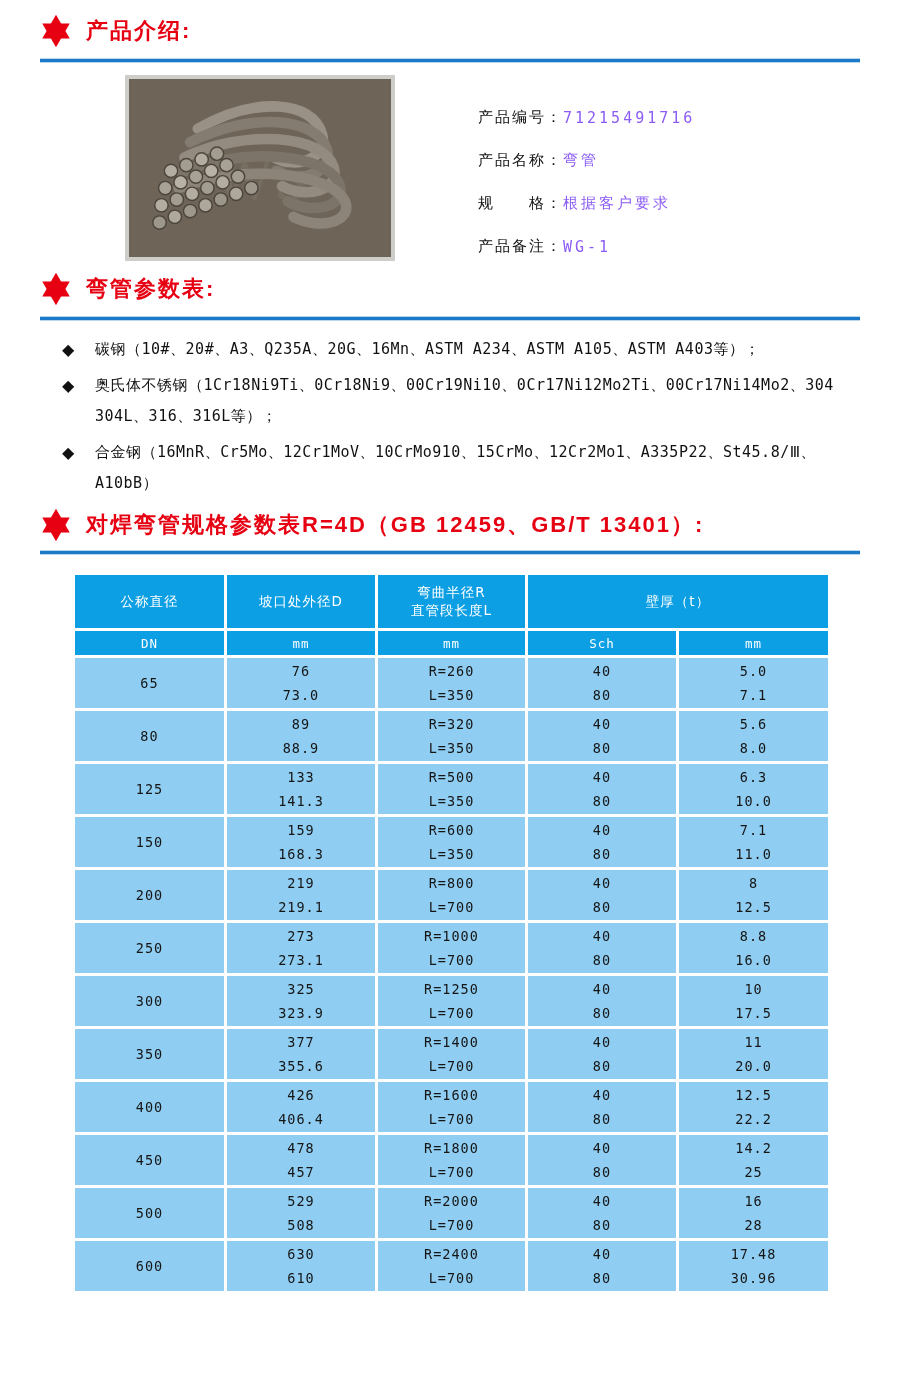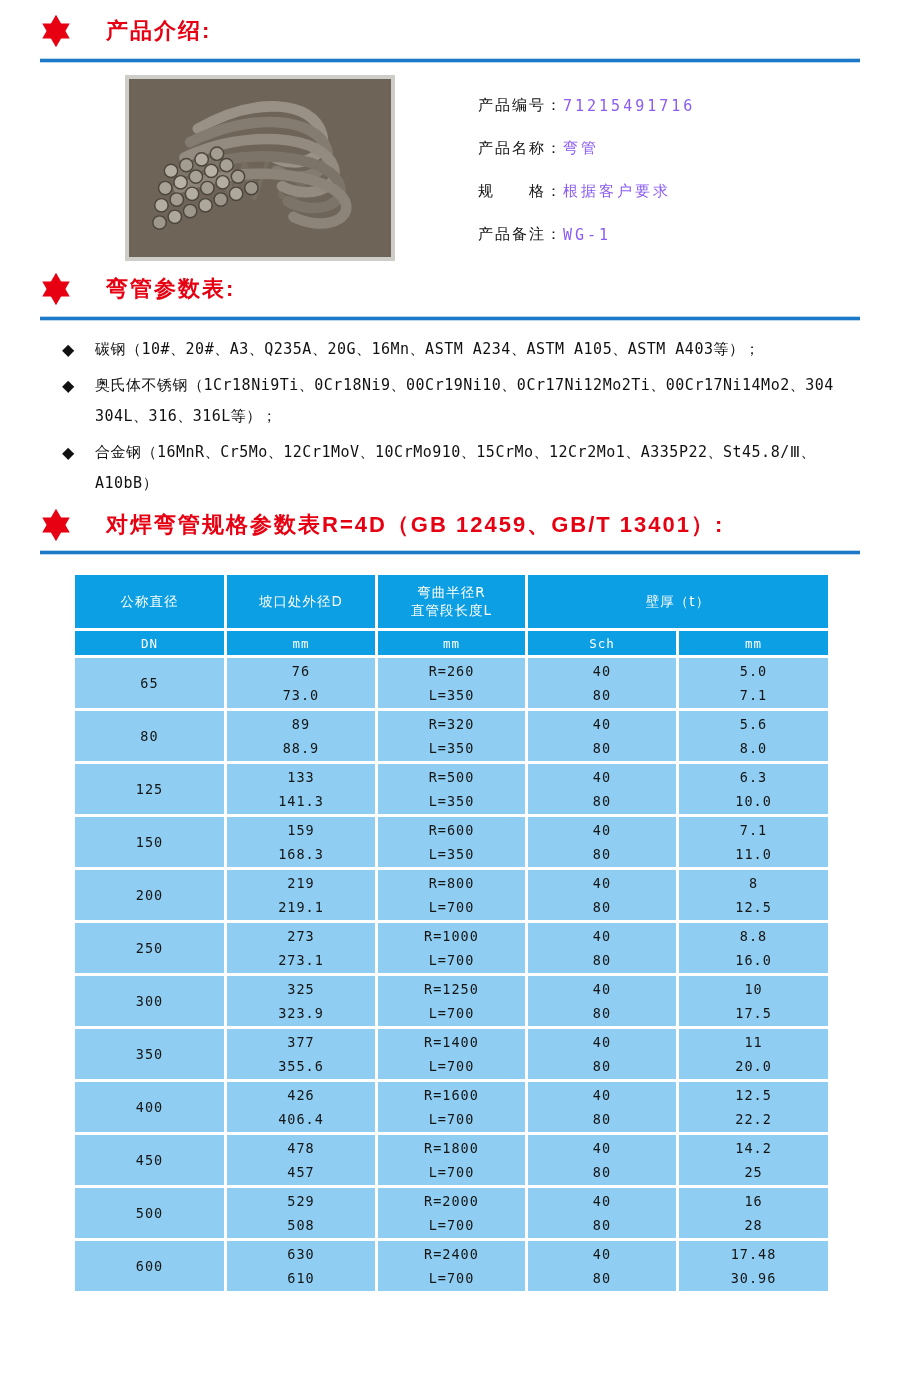--- a/index.html
+++ b/index.html
@@ -4,32 +4,32 @@
 <style>
   * { margin:0; padding:0; box-sizing:border-box; }
   html,body { background:#ffffff; }
   body { font-family:"DejaVu Sans","Liberation Sans",sans-serif; }
   .page { position:relative; width:909px; height:1396px; background:#fff; overflow:hidden; }
 
   
   .sec { position:absolute; left:38px; display:flex; align-items:center; gap:12px; }
   .sec .star { width:36px; height:34px; flex:0 0 auto; }
   .sec .sec-title { color:#e60012; font-size:22px; font-weight:bold; letter-spacing:2px;
-        font-family:"Liberation Sans","DejaVu Sans",sans-serif; white-space:nowrap;margin-left:20px; }
+        font-family:"Liberation Sans","DejaVu Sans",sans-serif; white-space:nowrap; }
   .rule { position:absolute; left:40px; width:820px; height:5px;
         background:linear-gradient(to bottom,#b9d6ee 0%,#b9d6ee 18%,#1b79c8 18%,#1b79c8 82%,#b9d6ee 82%,#b9d6ee 100%); }
 
   
   .photo { position:absolute; left:125px; top:75px; width:270px; height:186px;
         border:4px solid #cfcdca; background:#6e6458; }
   .photo svg { display:block; width:100%; height:100%; }
 
   
   .info { position:absolute; left:478px; top:84px; }
-  .info-row { display:flex; align-items:center; height:43px; }
+  .info-row { display:flex; align-items:flex-end; height:43px; }
   .info-label { color:#111; font-size:15px; letter-spacing:2px; white-space:pre; }
   .info-value { color:#8b5cf6; font-size:15px; letter-spacing:3px;
         font-family:"DejaVu Sans Mono","Liberation Mono",monospace; }
 
   
   .materials { position:absolute; left:62px; top:334px; width:800px; list-style:none; }
   .materials li { position:relative; padding-left:33px; font-size:15px; line-height:31px;
         letter-spacing:0.5px; color:#111; margin-bottom:5px;
         font-family:"DejaVu Sans Mono","Liberation Mono",monospace; }
   .materials .dia { position:absolute; left:0; top:0; color:#111; font-size:16px;

